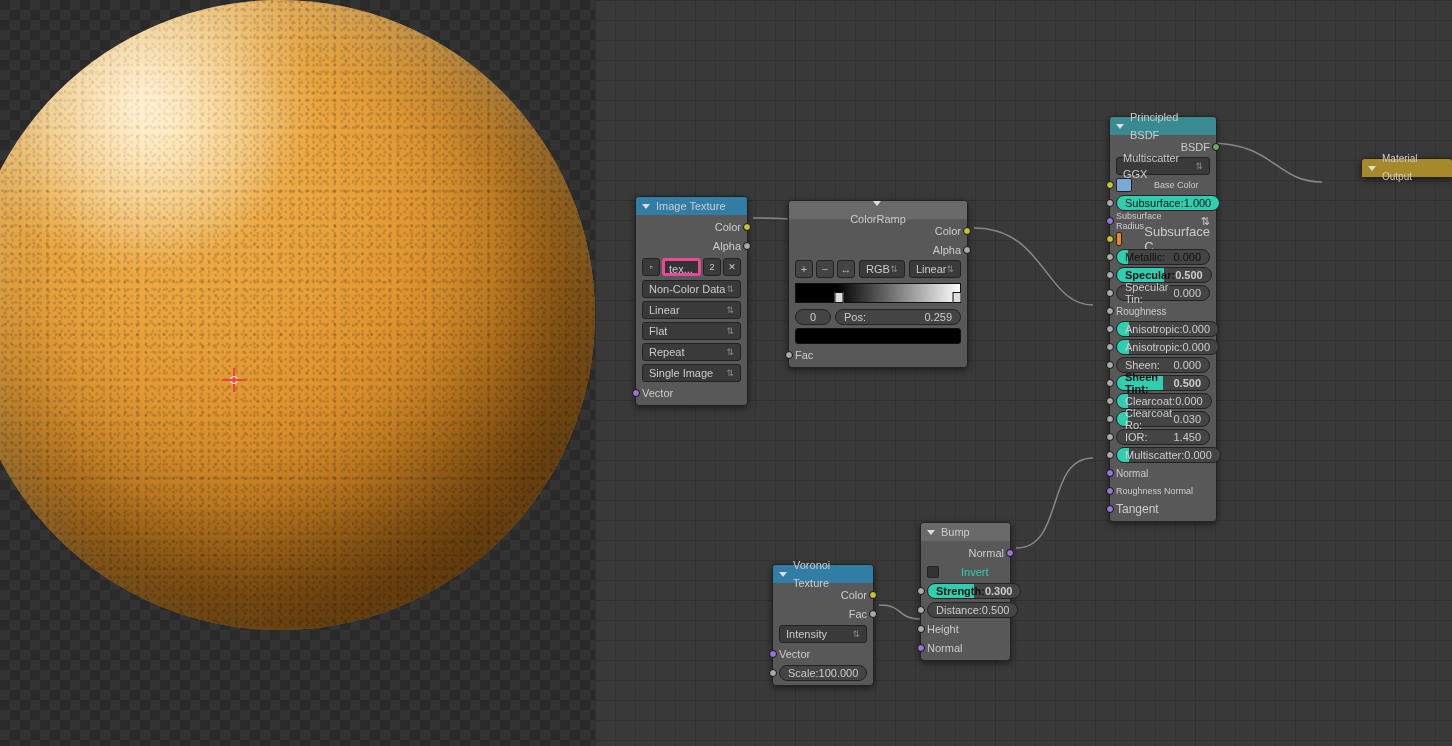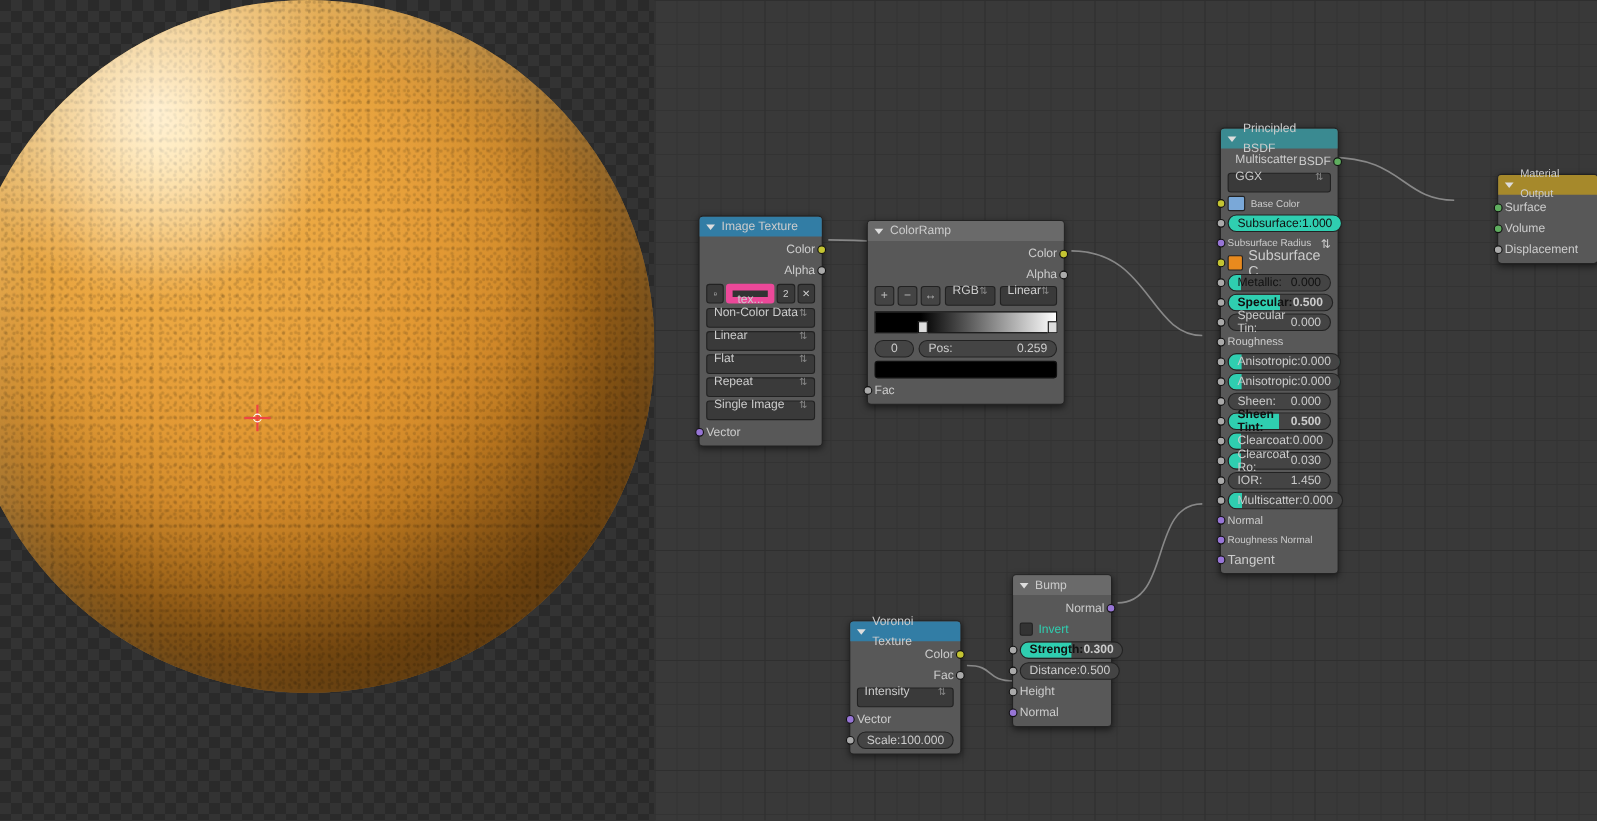--- a/index.html
+++ b/index.html
@@ -30,51 +30,51 @@
 
   .editor{flex:1;height:100%;position:relative;background:#393939;
     background-image:linear-gradient(#2f2f2f 1px,transparent 1px),linear-gradient(90deg,#2f2f2f 1px,transparent 1px),
                      linear-gradient(#333 1px,transparent 1px),linear-gradient(90deg,#333 1px,transparent 1px);
     background-size:100px 100px,100px 100px,20px 20px,20px 20px;}
   svg.wires{position:absolute;inset:0;width:100%;height:100%;pointer-events:none;}
   .wire{stroke:#888;stroke-width:1.5;fill:none;}
   .node{position:absolute;background:#585858;border:1px solid #222;border-radius:4px;box-shadow:0 2px 6px rgba(0,0,0,.5);}
   .nh{height:18px;line-height:18px;padding:0 6px;border-radius:3px 3px 0 0;display:flex;align-items:center;gap:4px;cursor:move;}
   .nh.blue{background:#327da5;}
-  .nh.tan{background:#8a8158;}
+  .nh.tan{background:#8a8158;flex-direction:column;}
   .nh.bsdf{background:#3a8a91;}
   .nh.out{background:#a6892b;}
   .tri{display:inline-block;width:0;height:0;border-left:4px solid transparent;border-right:4px solid transparent;border-top:5px solid #ddd;margin-right:2px;}
   .body{padding:4px 6px;display:flex;flex-direction:column;gap:3px;}
   .orow{display:flex;justify-content:flex-end;align-items:center;gap:5px;height:16px;position:relative;}
-  .irow{display:flex;align-items:center;gap:5px;height:16px;position:relative;}
+  .irow{display:flex;align-items:center;gap:22px;height:16px;position:relative;}
   .sock{width:8px;height:8px;border-radius:50%;border:1px solid #111;position:absolute;}
   .sock.out{right:-10px;}
   .sock.in{left:-10px;}
   .s-yellow{background:#c4c432;}
   .s-grey{background:#aaa;}
   .s-purple{background:#9775d6;}
   .s-green{background:#5fae5f;}
-  .sel{background:#3a3a3a;border:1px solid #222;border-radius:3px;height:18px;line-height:16px;padding:5px 6px;display:flex;justify-content:space-between;align-items:flex-end;}
+  .sel{background:#3a3a3a;border:1px solid #222;border-radius:3px;height:18px;line-height:16px;padding:5px 6px;display:flex;justify-content:space-between;align-items:center;}
   .sel .dd{font-size:9px;color:#888;}
   .field{background:#444;border:1px solid #222;border-radius:8px;height:16px;display:flex;justify-content:space-between;align-items:center;padding:0 8px;}
   .field.hi{background:#2fceb0;color:#111;}
   .field.hi span{color:#111;}
   .field.hi2{background:linear-gradient(90deg,#2fceb0 50%,#444 50%);font-weight:bold;}
   .field.hi2 span:first-child{color:#111;}
   .swatch{width:16px;height:14px;border:1px solid #222;border-radius:2px;}
   .chk{width:12px;height:12px;border:1px solid #222;background:#333;border-radius:2px;}
   .row-flex{display:flex;gap:4px;align-items:center;height:16px;}
   .tiny{display:flex;gap:3px;}
   .tiny button{width:18px;height:18px;background:#444;border:1px solid #222;border-radius:3px;color:#bbb;cursor:pointer;font-size:11px;}
   .ramp{height:20px;background:linear-gradient(90deg,#000 0%,#000 25%,#fff 100%);border:1px solid #111;position:relative;margin:3px 0;}
   .ramp .stop{position:absolute;bottom:-1px;width:9px;height:11px;background:#ddd;border:1px solid #111;transform:translateX(-50%);}
   .texbar{display:flex;gap:2px;height:20px;align-items:center;}
   .texbar .ic{width:18px;height:18px;background:#3a3a3a;border:1px solid #222;border-radius:3px;display:flex;align-items:center;justify-content:center;font-size:9px;}
-  .texbar .txt{flex:1;background:#333;border:6px solid #ec4899;height:18px;border-radius:3px;padding:0 4px;line-height:16px;}
+  .texbar .txt{flex:1;background:#333;border:3px solid #ec4899;height:18px;border-radius:3px;padding:0 4px;line-height:16px;}
 </style>
 </head>
 <body>
 
 <div class="main">
   <div class="viewport">
     <div class="orange"></div>
     <div class="cursor">
         <span></span>
       </div>
@@ -387,30 +387,16 @@
             <span style="font-size:12px">Tangent</span>
           </div>
       </div>
     </div>
 
     <div class="node" style="left:766px;top:158px;width:92px;">
       <div class="nh out">
           <span class="tri"></span>
           <span style="font-size:10px">Material Output</span>
         </div>
-      <div class="body">
-        <div class="irow">
-            <span class="sock in s-green"></span>
-            <span>Surface</span>
-          </div>
-        <div class="irow">
-            <span class="sock in s-green"></span>
-            <span>Volume</span>
-          </div>
-        <div class="irow">
-            <span class="sock in s-grey"></span>
-            <span>Displacement</span>
-          </div>
-      </div>
     </div>
 
   </div>
 </div>
 
 </body></html>

